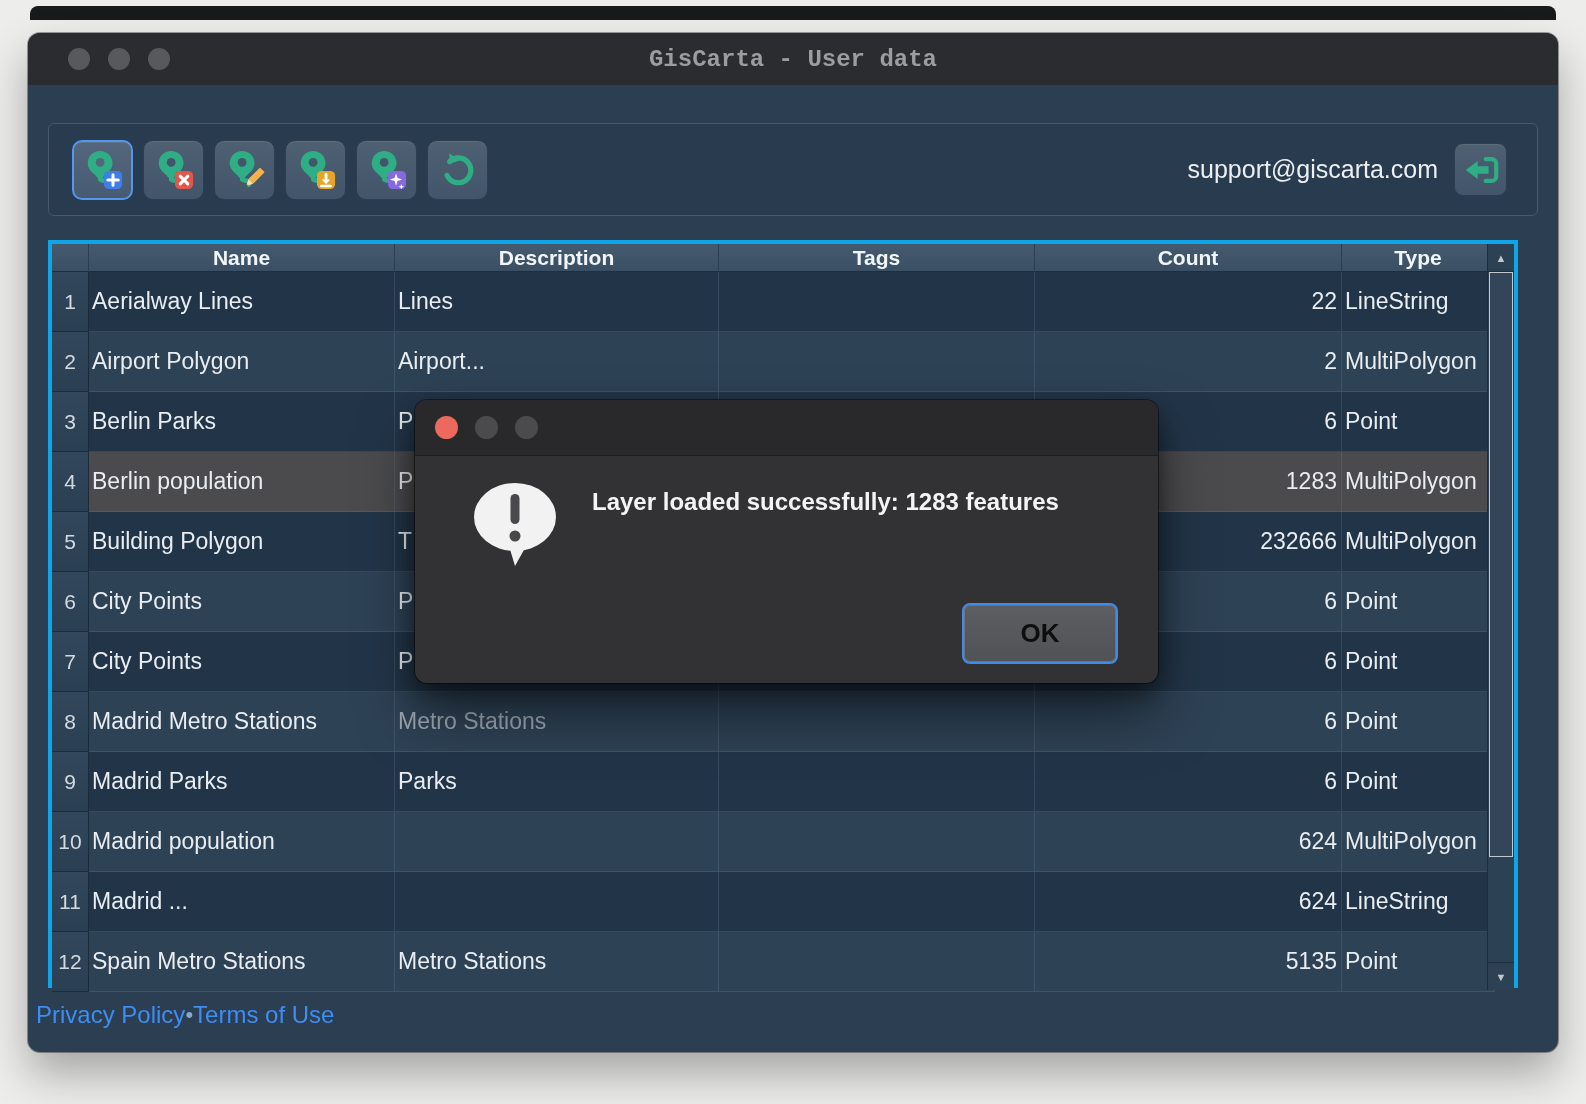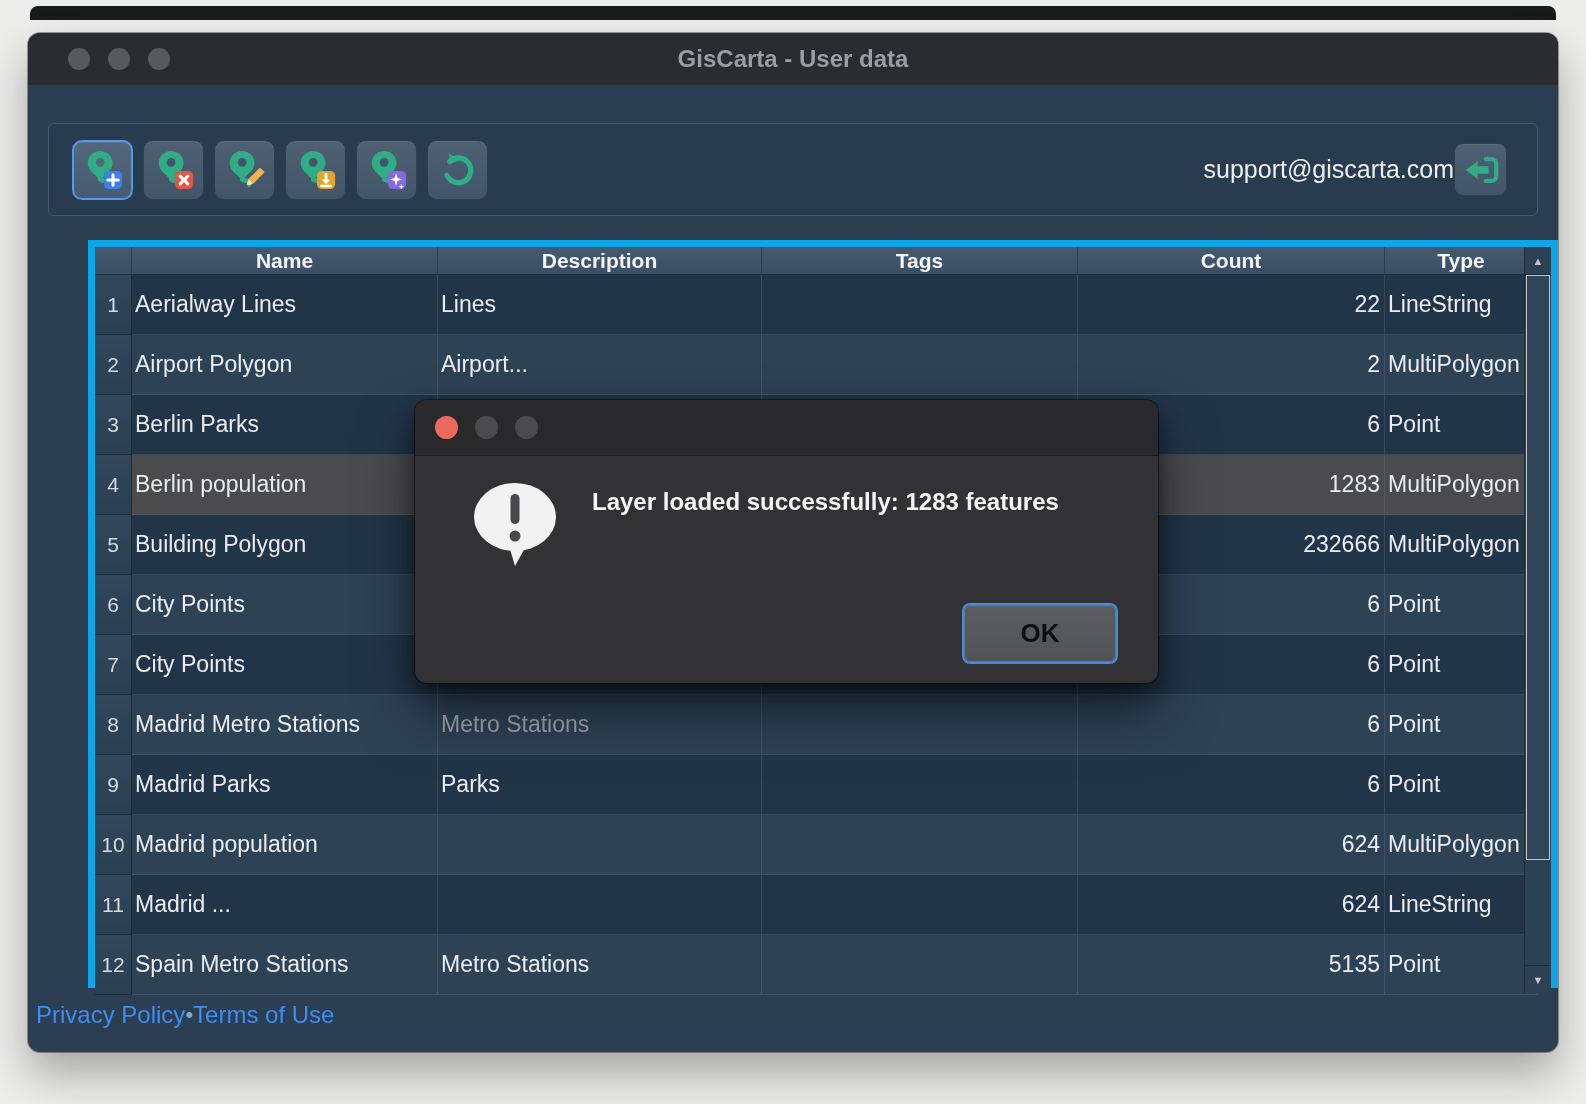--- a/index.html
+++ b/index.html
@@ -8,43 +8,43 @@
   .page { position:relative; width:1586px; height:1104px; background:#ededeb; overflow:hidden; }
 
   .backstrip { position:absolute; left:30px; top:6px; width:1526px; height:14px;
     background:#191a1c; border-radius:8px 8px 0 0; }
 
   
   .window { position:absolute; left:28px; top:33px; width:1530px; height:1019px;
     background:#2b3e52; border-radius:12px; overflow:hidden;
     box-shadow:0 0 0 1px rgba(0,0,0,.35), 0 22px 44px rgba(0,0,0,.30); }
 
-  .titlebar { position:relative; height:52px; background:#2a2c2f; display:flex; align-items:center; }
+  .titlebar { position:relative; height:52px; background:#2a2c2f; display:flex; align-items:center;font-family:Liberation Mono, monospace; }
   .lights { position:absolute; left:40px; top:0; height:52px; display:flex; align-items:center; gap:18px; }
   .light { width:22px; height:22px; border-radius:50%; background:#57595c; }
   .win-title { width:100%; text-align:center; color:#9a9da1; font-weight:bold; font-size:24px; }
 
   
   .toolbar { position:absolute; left:20px; top:90px; width:1490px; height:93px;
     border:1px solid #45596d; border-radius:6px; display:flex; align-items:center;
     padding:0 30px 0 23px; background:rgba(0,0,0,.03); }
   .tool-group { display:flex; gap:10px; }
   .tool-btn { width:61px; height:60px; border-radius:10px; border:1px solid #2e3e4f;
     background:linear-gradient(#4e6072,#42556a); display:flex; align-items:center; justify-content:center;
     box-shadow:inset 0 1px 0 rgba(255,255,255,.08); cursor:default; }
   .tool-btn.selected { border:2px solid #5596ee; background:linear-gradient(#53667c,#475b73); }
-  .account { margin-left:auto; display:flex; align-items:center; }
+  .account { margin-left:auto; display:flex; align-items:center; gap:16px; }
   .email { color:#eceff2; font-size:25px; }
   .logout-btn { width:53px; height:53px; border-radius:9px; border:1px solid #2e3e4f;
     background:linear-gradient(#4e6072,#42556a); display:flex; align-items:center; justify-content:center;
     box-shadow:inset 0 1px 0 rgba(255,255,255,.08); }
 
   
   .table { position:absolute; left:20px; top:207px; width:1470px; height:748px;
-    border:7px solid #0ea5e9; background:#223548;margin-left:40px; }
+    border:4px solid #0ea5e9; background:#223548; }
   .thead { display:grid; grid-template-columns:37px 306px 324px 316px 307px 153px; height:28px; }
   .th { background:linear-gradient(#455a6f,#3a4f64); color:#f2f5f8; font-weight:bold; font-size:21px;
     display:flex; align-items:center; justify-content:center; border-right:1px solid #2c3f52;
     border-bottom:1px solid #1d2e3e; line-height:1; }
   .row { display:grid; grid-template-columns:37px 306px 324px 316px 307px 153px; height:60px; }
   .cell { display:flex; align-items:center; color:#e9edf2; font-size:23px;
     border-right:1px solid rgba(122,150,178,.22); border-bottom:1px solid rgba(122,150,178,.22);
     overflow:hidden; white-space:nowrap; }
   .cell.num { background:linear-gradient(#32475b,#2b3f53); color:#d3dae1; font-size:21px;
     justify-content:center; border-right:1px solid rgba(16,30,44,.65); border-bottom:1px solid rgba(16,30,44,.65); }

